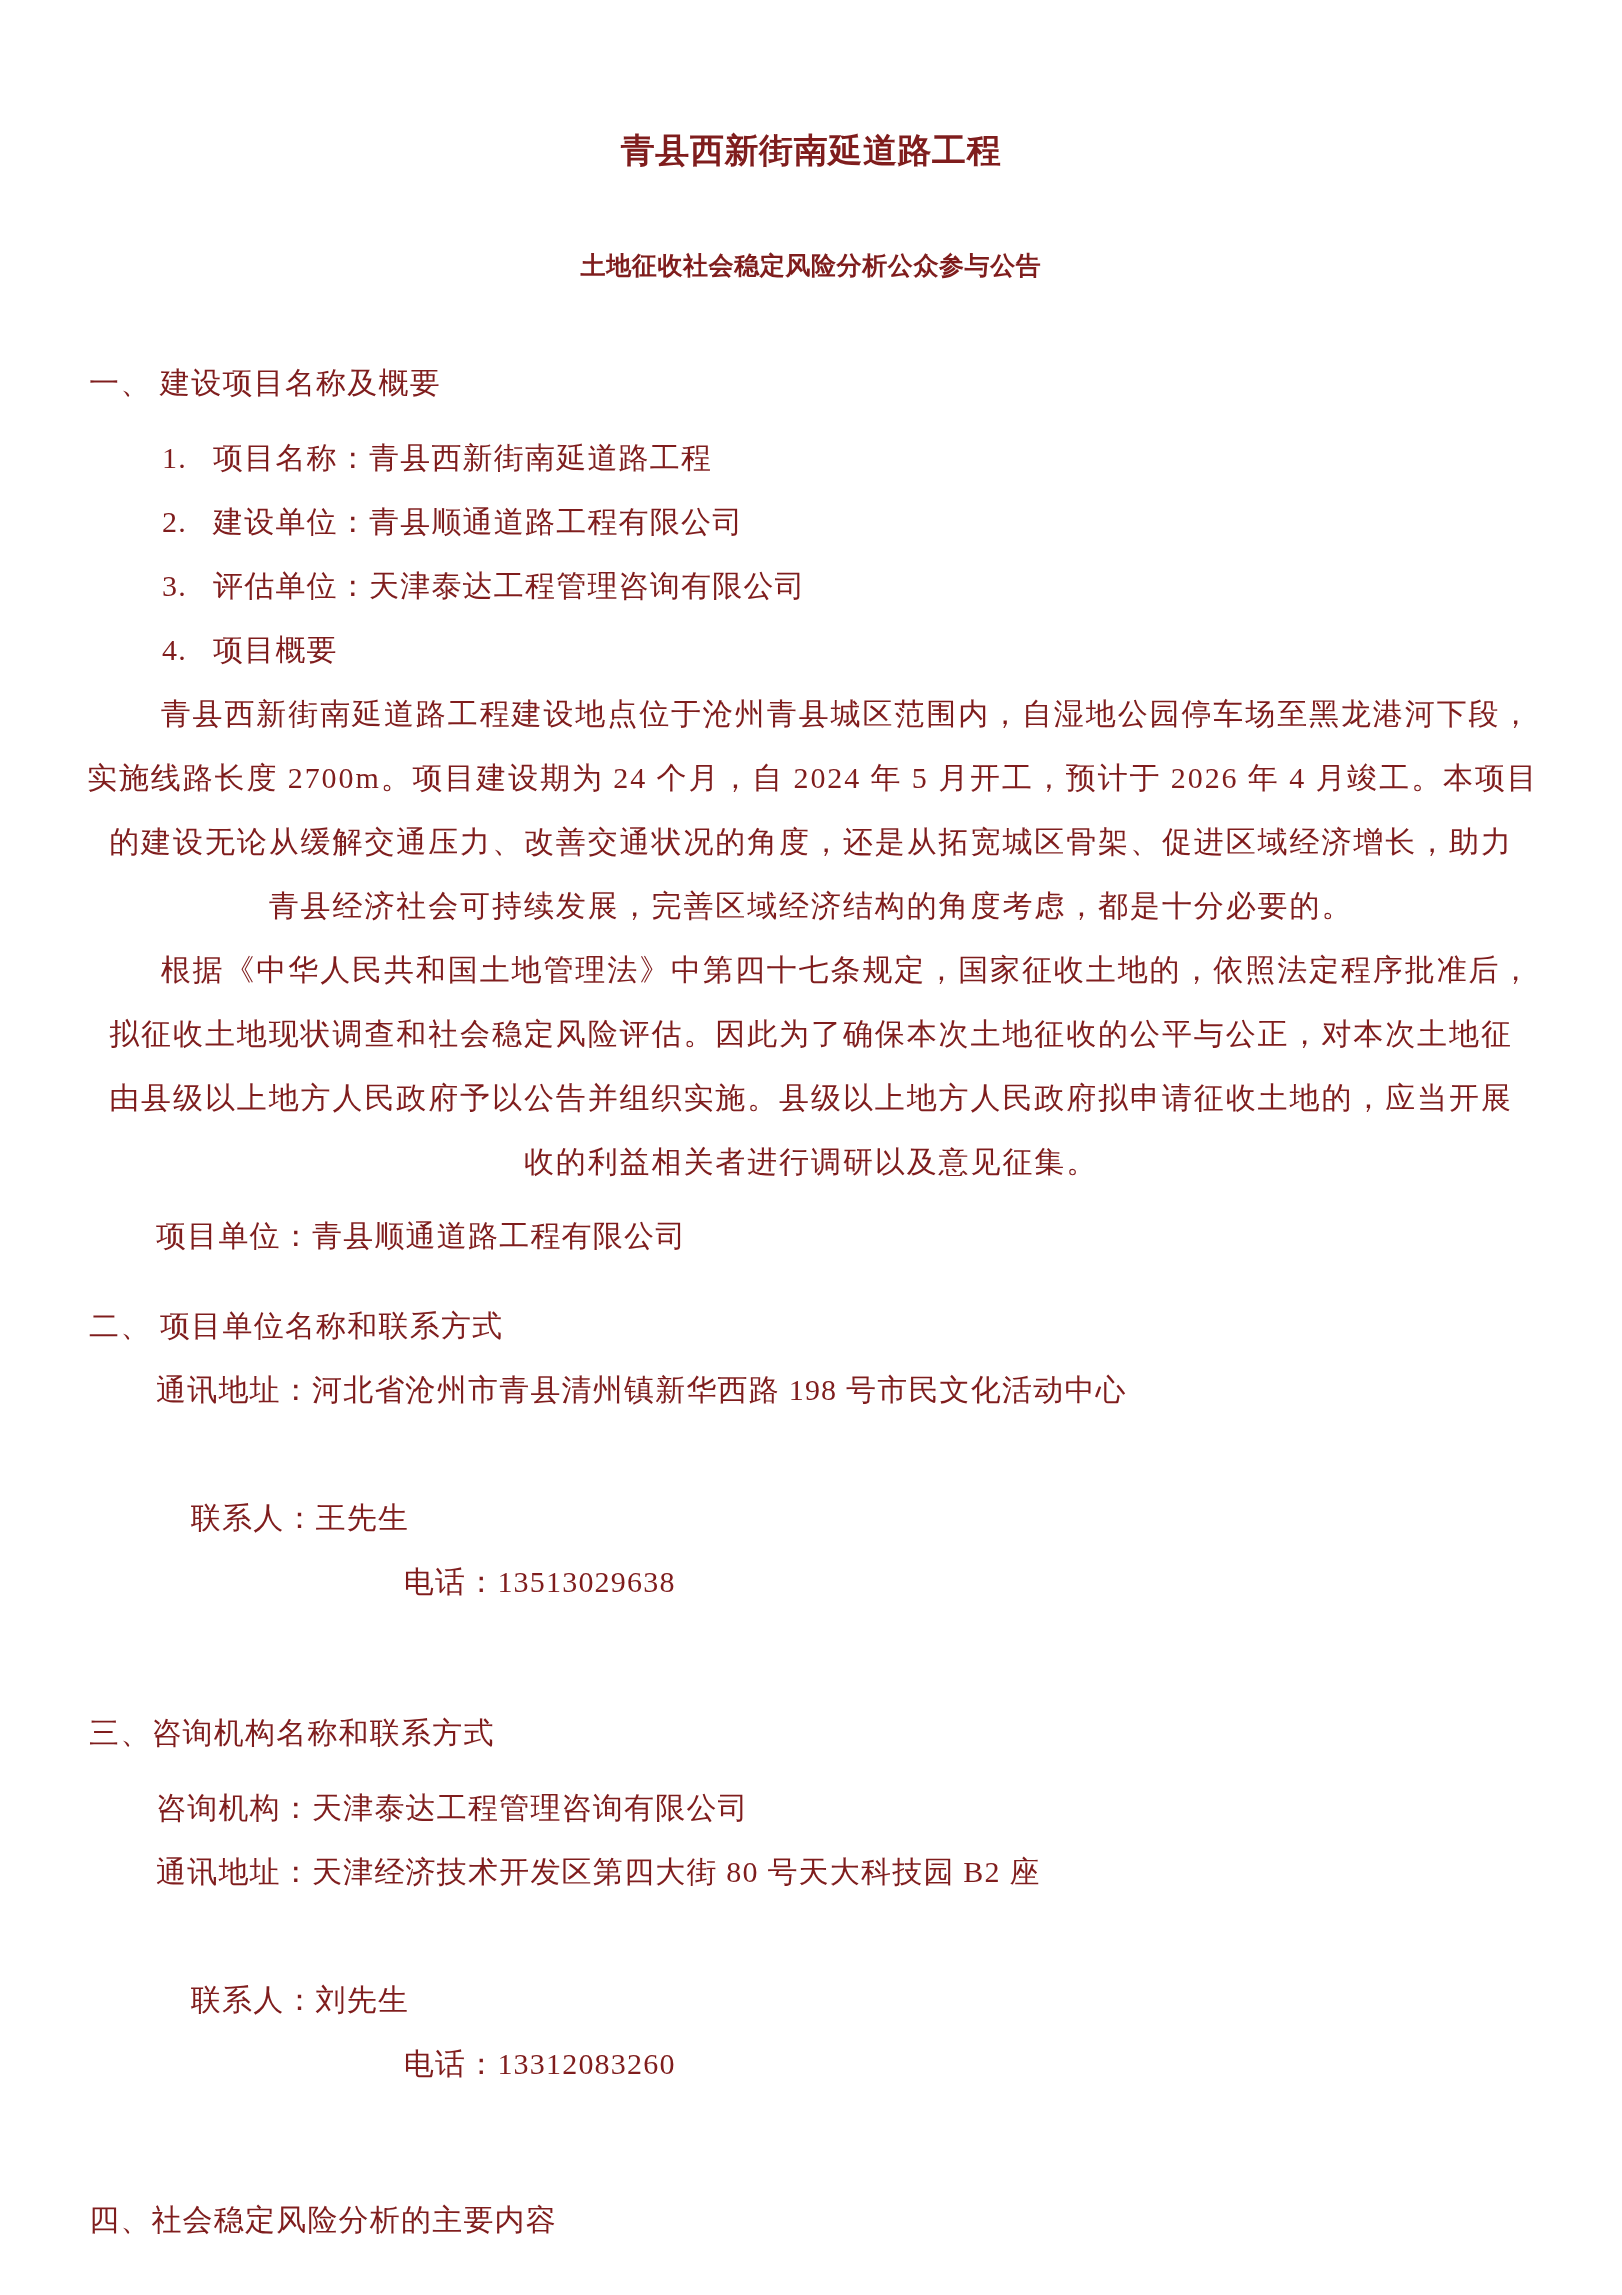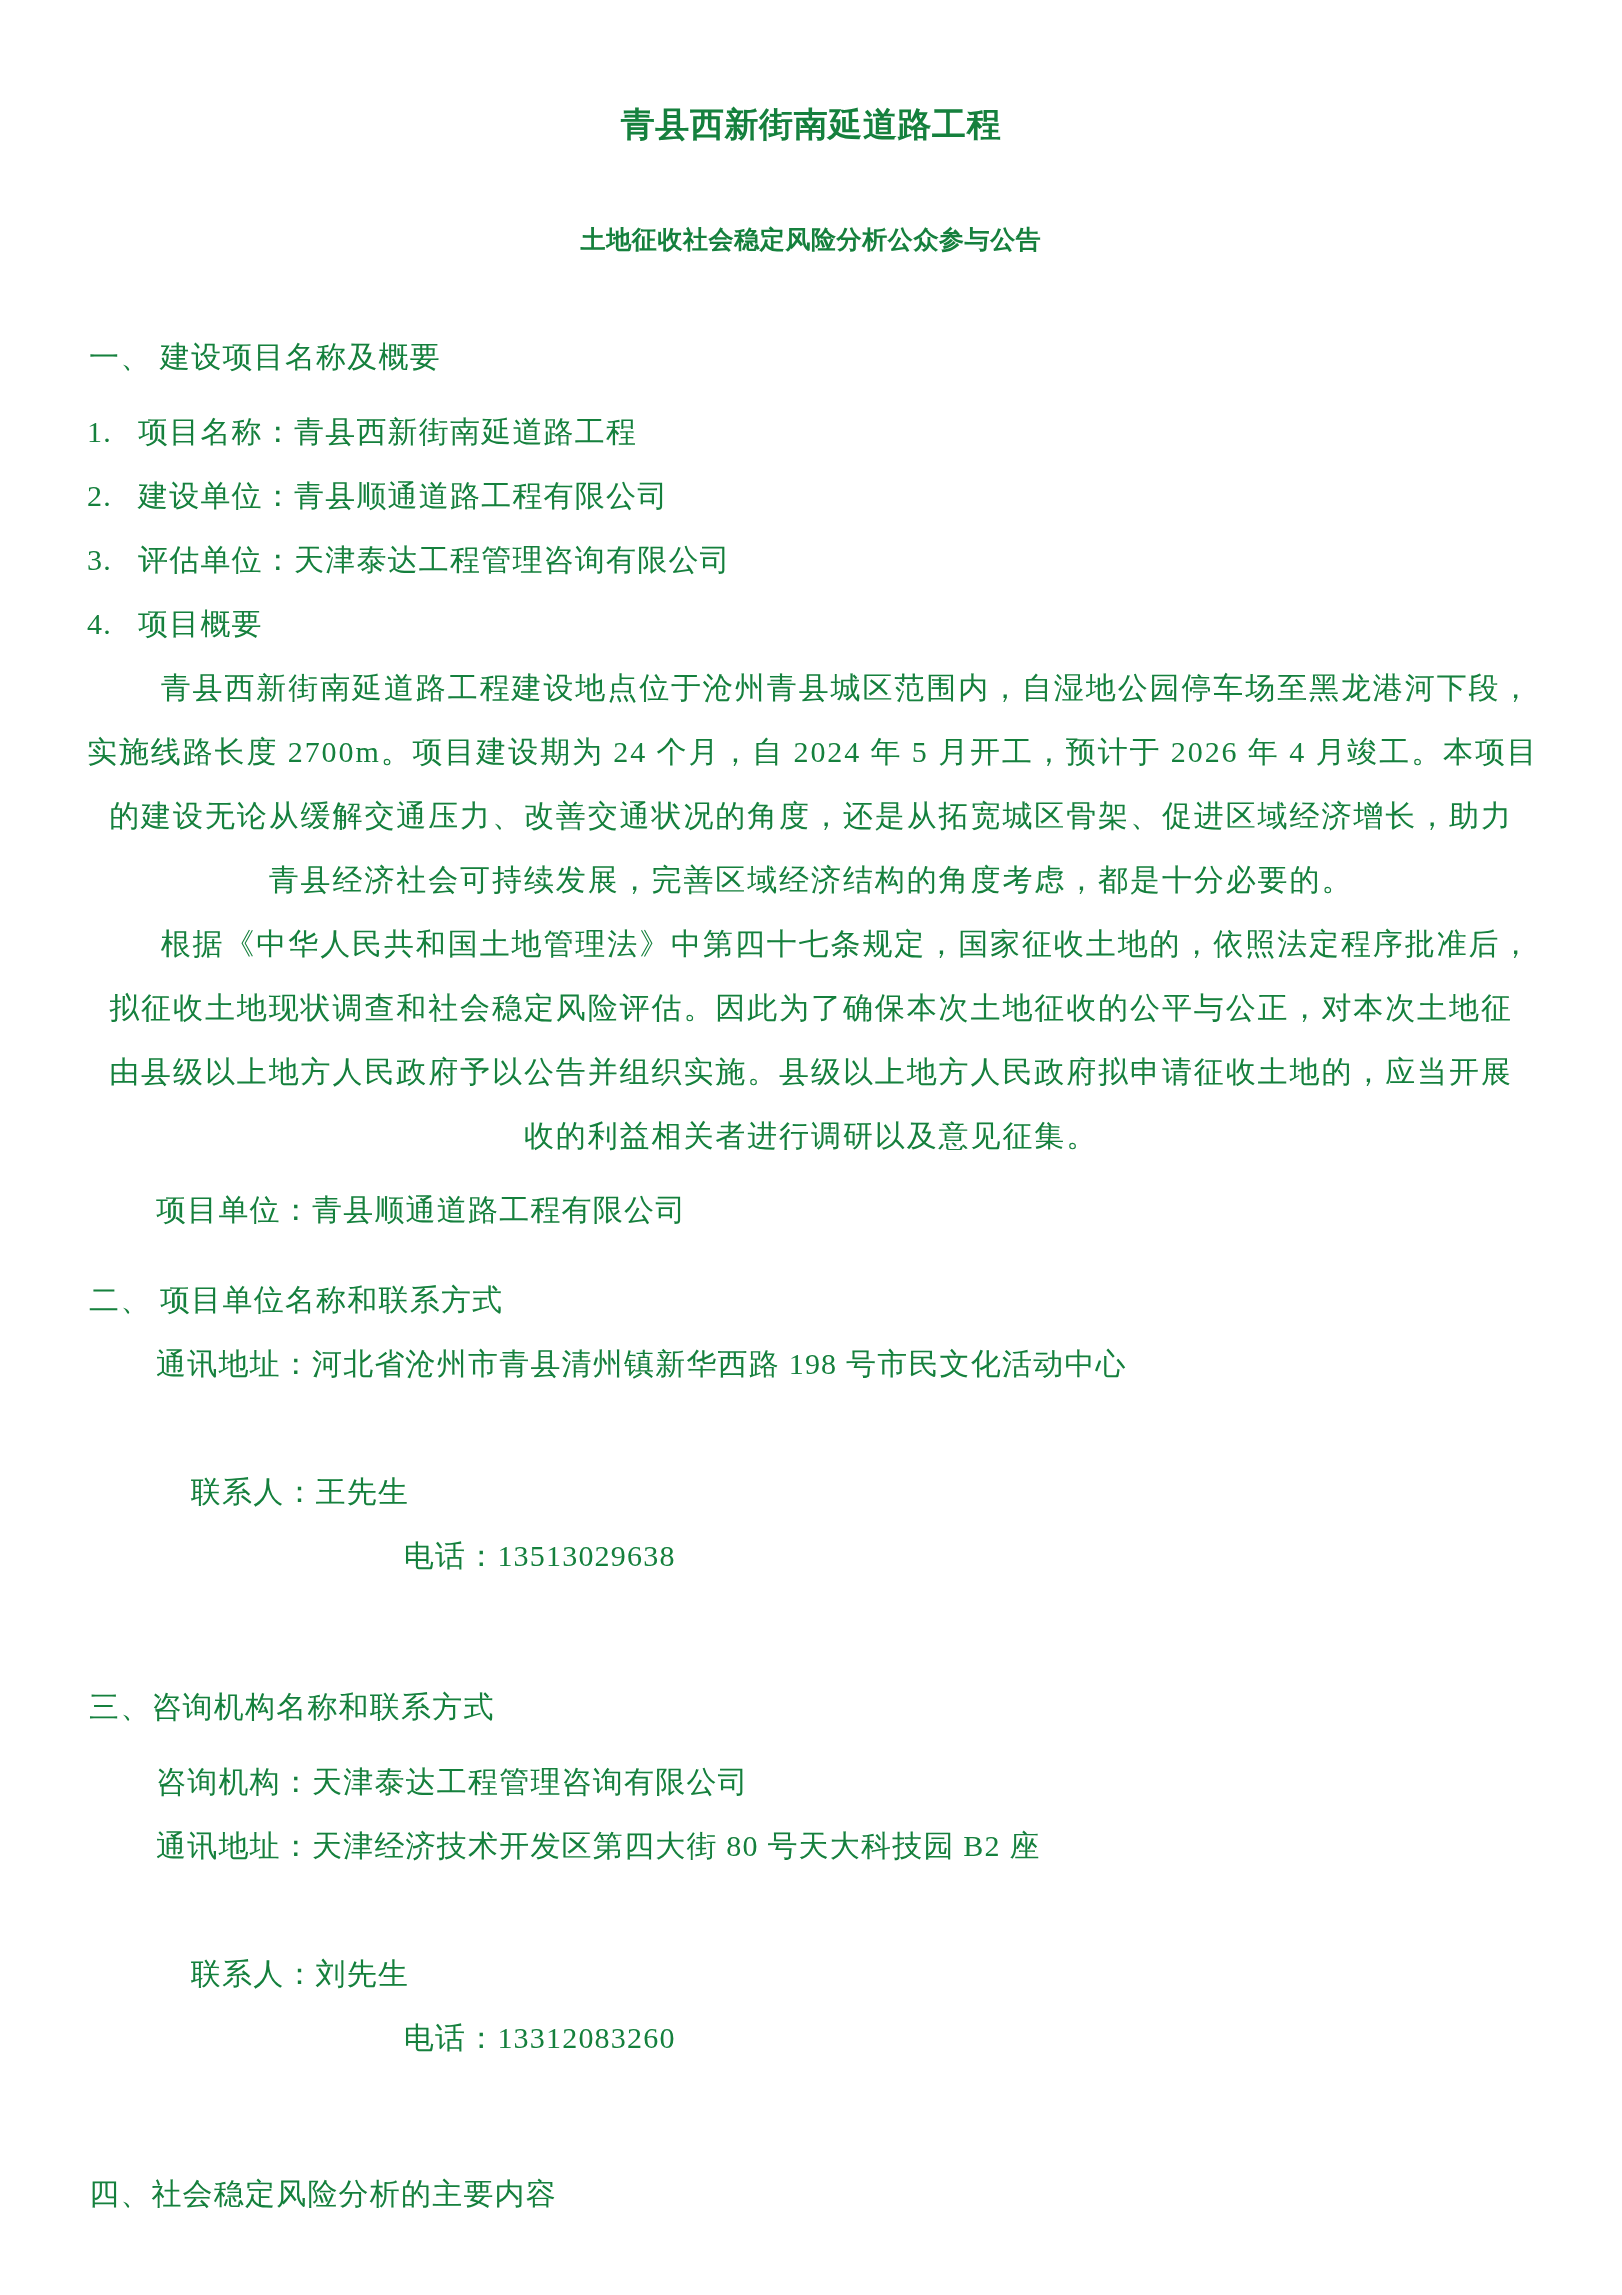--- a/index.html
+++ b/index.html
@@ -6,25 +6,25 @@
     margin: 0;
     padding: 0;
     background: #e8e8e8;
   }
   .page {
     position: relative;
     width: 1622px;
     height: 2295px;
     margin: 0 auto;
     background: #ffffff;
-    color: #15803d;
+    color: #7f1d1d;
     font-family: "Liberation Serif", "DejaVu Serif", serif;
     font-size: 30px;
     box-sizing: border-box;
-    padding: 93px 87px 0 87px;
+    padding: 119px 87px 0 87px;
     overflow: hidden;
   }
   .line {
     line-height: 64px;
     white-space: pre;
     letter-spacing: 1.2px;
   }
   .doc-title {
     text-align: center;
     font-weight: 700;
@@ -36,21 +36,21 @@
     font-weight: 700;
     font-size: 25px;
     letter-spacing: 0.6px;
     margin-top: 51px;
   }
   .sec-heading { margin-left: 2px; font-family: Liberation Serif, serif; }
   .sec-heading-1 { margin-top: 53px; }
   .sec-heading-2 { margin-top: 26px; }
   .sec-heading-3 { margin-top: 23px; }
   .sec-heading-4 { margin-top: 28px; }
-  .list-item { }
+  .list-item { margin-left: 75px; }
   .list-item-first { margin-top: 10.6px; }
   .para-line { letter-spacing: 1.9px; text-align: center; }
   .para-line-first { text-indent: 71px; }
   .info-line { margin-left: 69px; }
   .info-line-first { margin-top: 10.6px; }
   .phone-label { margin-left: 213px; }
 </style>
 </head>
 <body>
 

